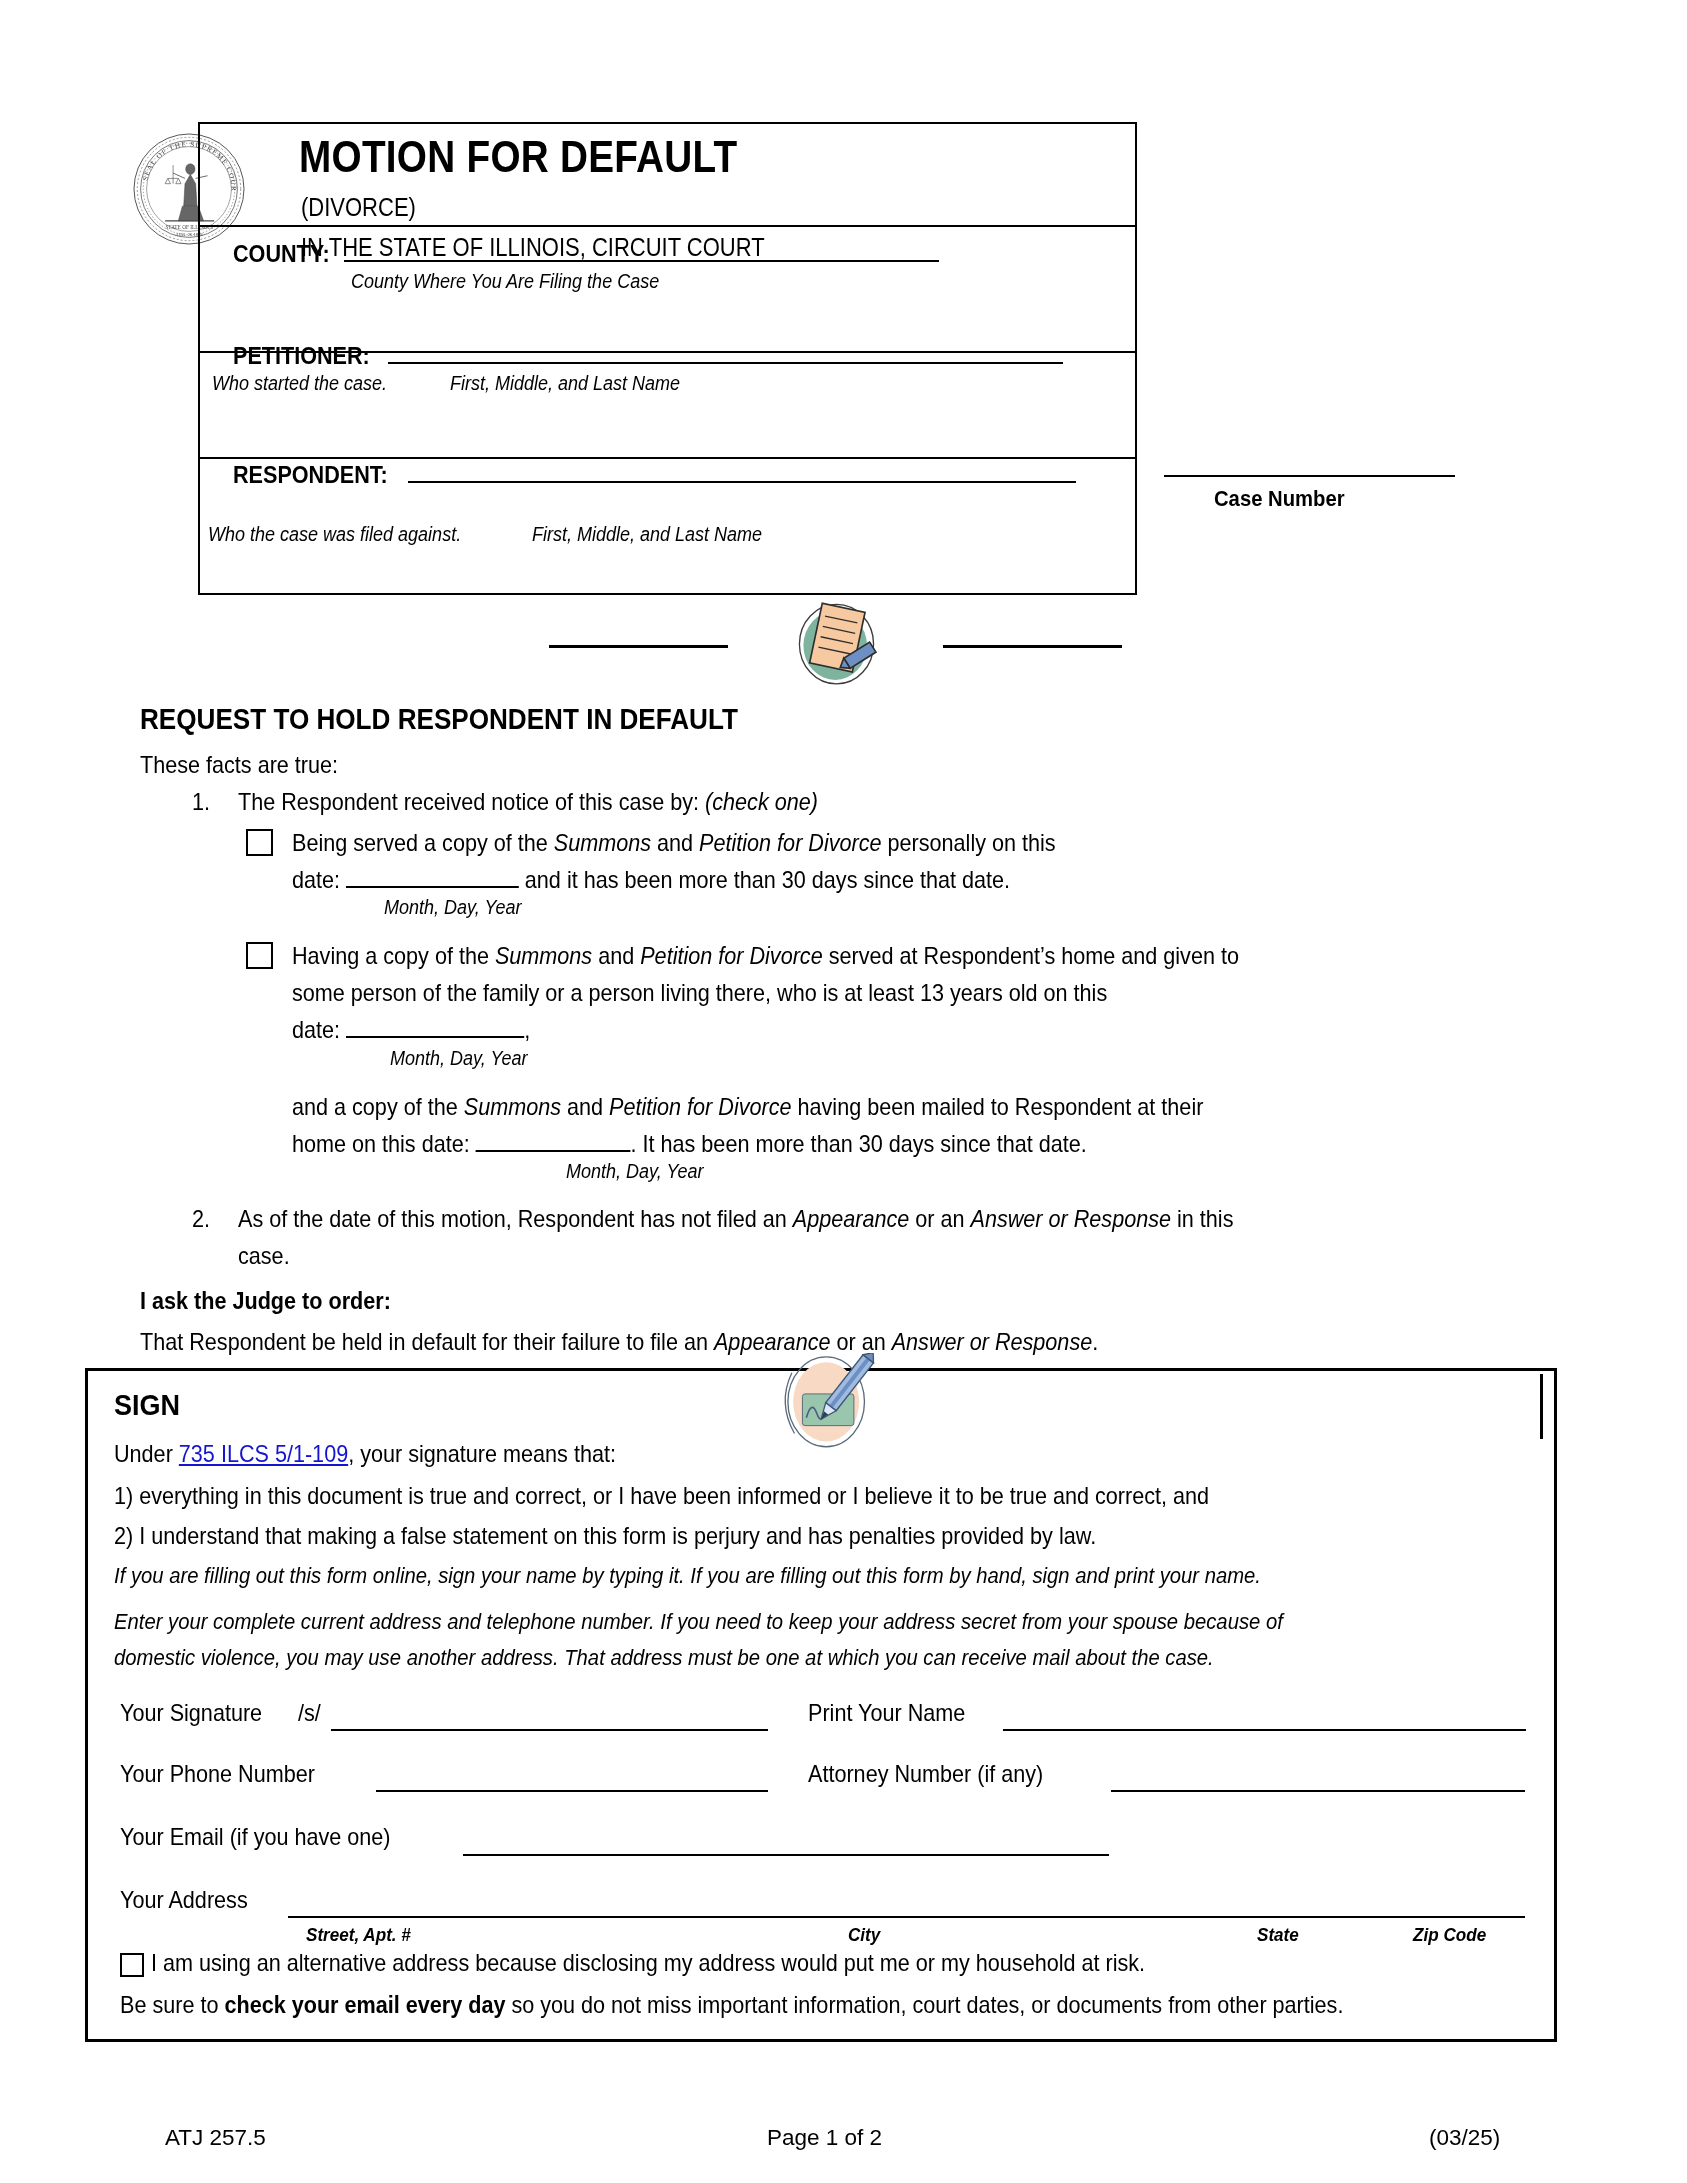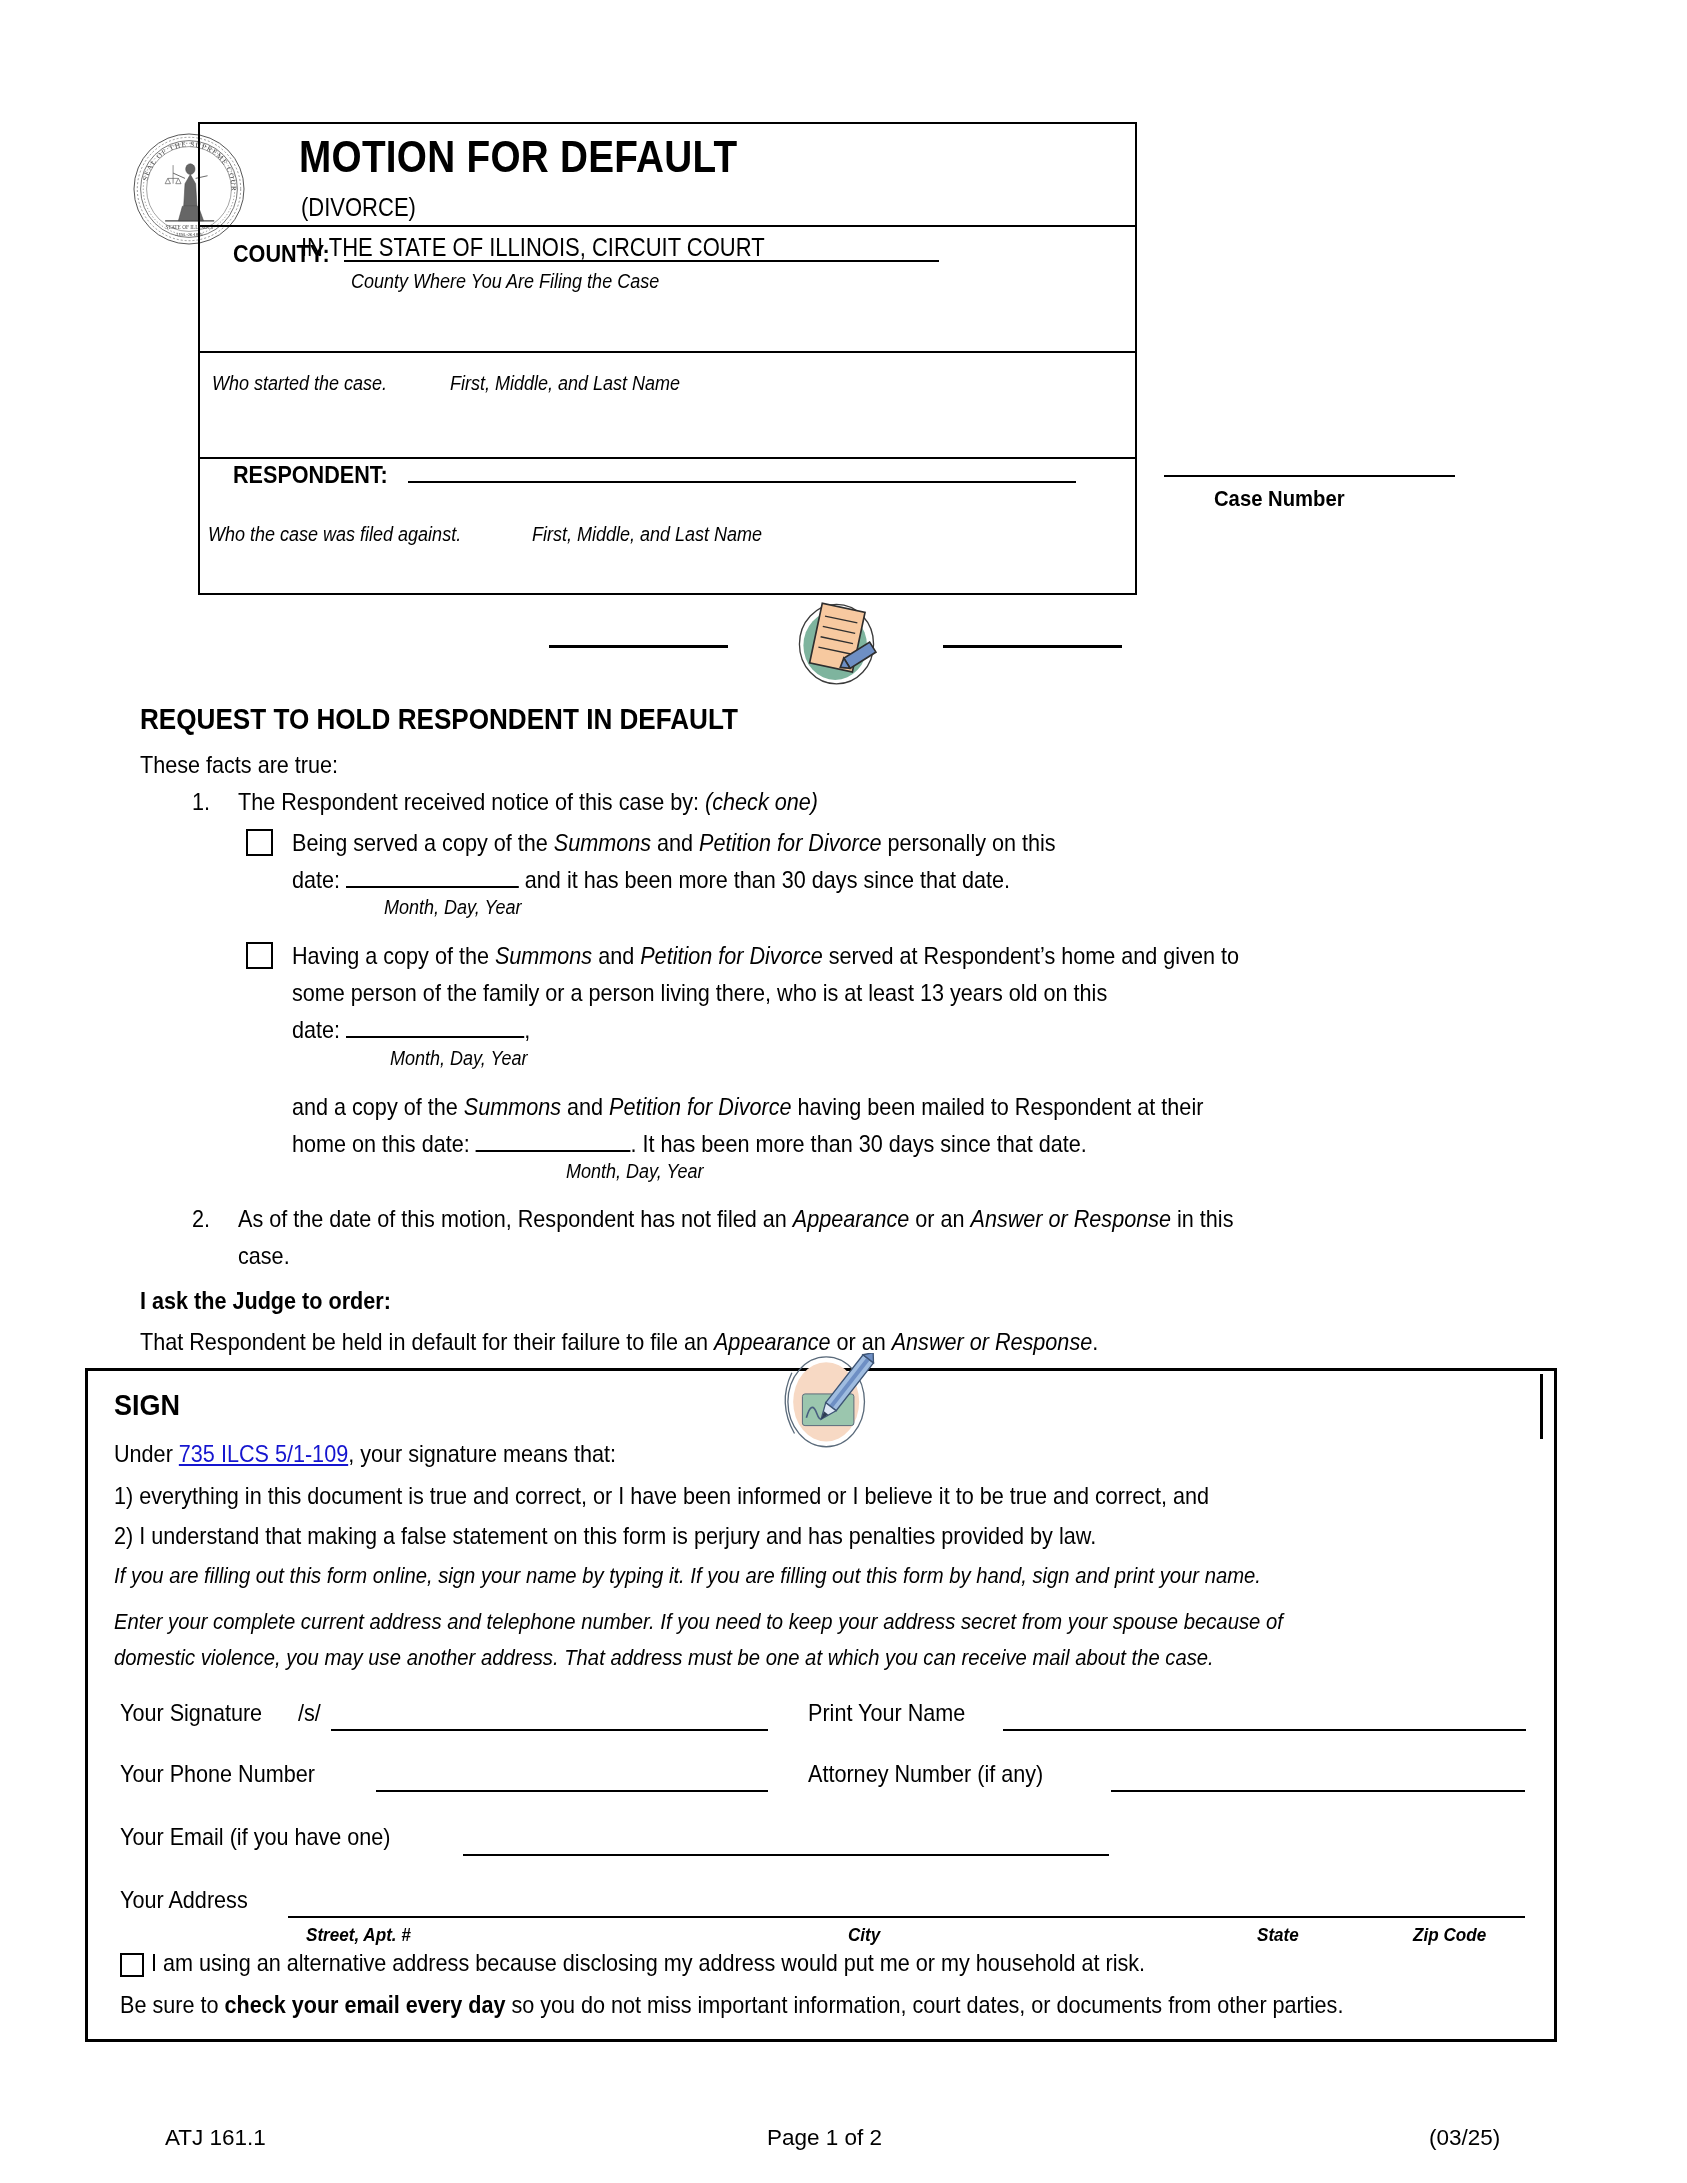--- a/index.html
+++ b/index.html
@@ -188,20 +188,24 @@
     <div class="cap-row-sep" style="top:227px;"></div>
     <div class="cap-row-sep" style="top:333px;"></div>
   </div>
 
   <div style="position:absolute;left:233px;top:237px;">
     <span class="fld-label">COUNTY:</span>
     <span class="line" style="width:595px;height:22.5px;"></span>
   </div>
   <div class="fld-hint" style="position:absolute;left:351px;top:270px;">County Where You Are Filing the Case</div>
 
+  <div style="position:absolute;left:233px;top:339px;">
+    <span class="fld-label">PETITIONER:</span>
+    <span class="line" style="width:675px;height:22.5px;"></span>
+  </div>
   <div style="position:absolute;left:212px;top:372px;">
     <span class="fld-hint">Who started the case.</span>
     <span class="fld-hint" style="margin-left:40px;">First, Middle, and Last Name</span>
   </div>
 
   <div style="position:absolute;left:233px;top:458px;text-align:center;">
     <span class="fld-label">RESPONDENT:</span>
     <span class="line" style="width:668px;height:22.5px;"></span>
   </div>
   <div style="position:absolute;left:208px;top:483px;margin-top:40px;">
@@ -338,18 +342,18 @@
   <div class="sub-hint" style="left:1257px;top:1924px;">State</div>
   <div class="sub-hint" style="left:1413px;top:1924px;">Zip Code</div>
 
   <div class="cbox" style="left:120px;top:1953px;width:24px;height:24px;"></div>
   <div class="sgn-t" style="left:151px;top:1949px;">I am using an alternative address because disclosing my address would put me or my household at risk.</div>
 
   <div class="sgn-t" style="left:120px;top:1991px;">
     <span>Be sure to </span><span class="bd">check your email every day</span><span> so you do not miss important information, court dates, or documents from other parties.</span>
   </div>
 
-  <div class="foot-row" style="left:165px;">ATJ 161.1</div>
+  <div class="foot-row" style="left:165px;">ATJ 257.5</div>
   <div class="foot-row" style="left:767px;text-align:center;">Page 1 of 2</div>
   <div class="foot-row" style="left:1429px;">(03/25)</div>
 
 </div>
 
 
 </body></html>

